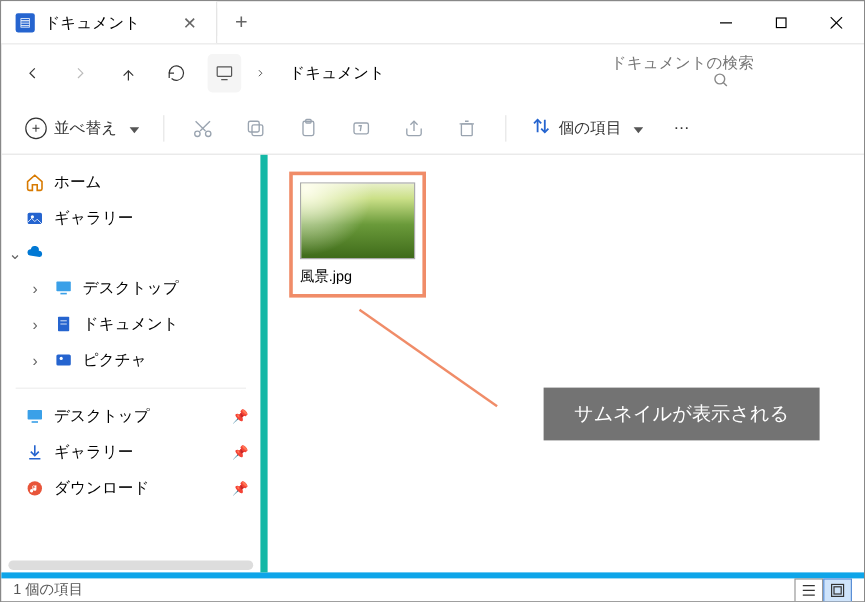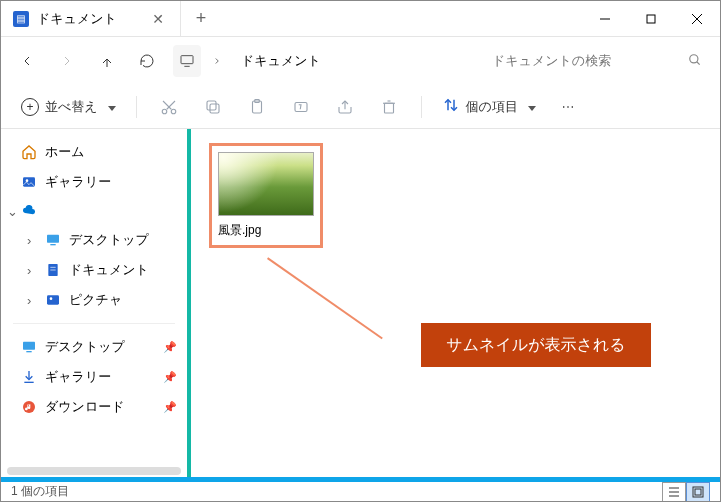--- a/index.html
+++ b/index.html
@@ -13,45 +13,45 @@
 .tab-add { width: 40px; text-align: center; font-size: 18px; color: #666; cursor: pointer; }
 .win-controls { margin-left: auto; display: flex; }
 .win-btn { width: 46px; height: 36px; display: flex; align-items: center; justify-content: center; cursor: pointer; font-size: 13px; }
 .win-btn svg { width: 10px; height: 10px; }
 .navbar { display: flex; align-items: center; height: 48px; padding: 0 8px; gap: 4px; }
 .nav-btn { width: 36px; height: 36px; display: flex; align-items: center; justify-content: center; cursor: pointer; border-radius: 4px; color: #333; }
 .nav-btn svg { width: 16px; height: 16px; stroke: currentColor; fill: none; stroke-width: 1.5; }
 .addr-sep { width: 28px; height: 32px; display:flex; align-items:center; justify-content:center; background:#f5f5f5; border-radius:4px; margin-left:4px; }
 .addr-chev { width: 24px; height: 28px; display:flex; align-items:center; justify-content:center; }
 .breadcrumb { display: flex; align-items: center; padding: 0 8px; font-size: 13px; gap:2px; }
-.search { margin-left: auto; display: flex; align-items: flex-start; min-width: 230px; padding: 0 10px; color: #888; }
+.search { margin-left: auto; display: flex; align-items: center; min-width: 230px; padding: 0 10px; color: #888; flex-direction: column; }
 .search input { border: none; outline: none; font-size: 13px; flex: 1; background: transparent; }
 .search-icon { margin-left: 8px; }
 .toolbar { display: flex; align-items: center; height: 44px; padding: 0 14px; border-bottom: 1px solid #e5e5e5; gap: 8px; }
 .tool-btn { display: flex; align-items: center; gap: 6px; padding: 4px 6px; border-radius: 4px; cursor: pointer; color: #333; font-size: 13px; }
 .tool-btn.icon-only { width: 36px; justify-content: center; color: #9aa4b0; }
 .tool-btn svg { width: 18px; height: 18px; }
 .new-icon { width: 18px; height: 18px; border: 1.5px solid #333; border-radius: 50%; display:flex; align-items:center; justify-content:center; font-size:12px; }
 .chev-sm::after { content: ""; display:inline-block; width:0; height:0; border-left:4px solid transparent; border-right:4px solid transparent; border-top:5px solid #555; margin-left:4px; }
 .tool-sep { width:1px; height: 22px; background:#e5e5e5; margin: 0 6px; }
 .content { display: flex; height: calc(100% - 36px - 48px - 44px - 24px); }
-.sidebar { width: 190px; border-right: 4px solid #14b8a6; padding: 8px 0; overflow-y: hidden; position:relative; }
+.sidebar { width: 222px; border-right: 6px solid #14b8a6; padding: 8px 0; overflow-y: hidden; position:relative; }
 .side-item { display: flex; align-items: center; gap: 8px; padding: 6px 10px 6px 20px; cursor: pointer; font-size: 13px; position: relative; }
 .side-item.lvl1 { padding-left: 44px; }
 .side-chev { position: absolute; left: 6px; width:14px; color:#666; }
 .side-chev.lvl1 { left: 26px; }
 .side-icon { width: 16px; height: 16px; display:flex; align-items:center; justify-content:center; }
 .side-sep { height:1px; background:#eee; margin: 8px 12px; }
 .pin { margin-left:auto; color:#aaa; font-size:11px; }
 .pane { flex: 1; position: relative; padding: 14px; }
 .thumb-box { position: absolute; left: 18px; top: 14px; width: 114px; border: 3px solid #f08c68; padding: 6px; text-align: left; }
 .thumb-img { width: 96px; height: 64px; border: 1px solid #aaa; background: linear-gradient(180deg, #e8f0c8 0%, #cbe088 20%, #6a9a3a 55%, #3f6b1a 100%); margin: 0 auto; position: relative; overflow:hidden; }
 .thumb-img::before { content:""; position:absolute; left:-10px; top:-10px; width:70px; height:70px; background: radial-gradient(circle at 20% 20%, rgba(255,255,240,.95), rgba(255,255,240,0) 70%); }
 .thumb-label { font-size: 12px; margin-top: 6px; }
-.callout { position: absolute; left: 230px; top: 194px; width: 230px; height: 44px; background: #c2410c; color: #fff; display:flex; align-items:center; justify-content:center; font-size: 16px; }
+.callout { position: absolute; left: 230px; top: 194px; width: 230px; height: 44px; background: #737373; color: #fff; display:flex; align-items:center; justify-content:center; font-size: 16px; }
 .callout-line { position:absolute; left:76px; top:130px; width:2px; height:140px; background:#f08c68; transform: rotate(-55deg); transform-origin: top left; }
 .status { height: 24px; border-top: 5px solid #0ea5e9; display:flex; align-items:center; padding: 0 10px; font-size: 12px; color:#555; }
 .view-toggle { margin-left:auto; display:flex; gap:0; }
 .view-btn { width:24px; height:20px; display:flex; align-items:center; justify-content:center; border:1px solid #999; cursor:pointer; }
 .view-btn.active { background:#cfe4fb; border-color:#5a8fd6; }
 .sort-icon { color:#2564cf; }
 .scroll-hint { position:absolute; bottom:2px; left:6px; right:6px; height:8px; background:#ddd; border-radius:4px; }
 </style>
 </head>
 <body>

